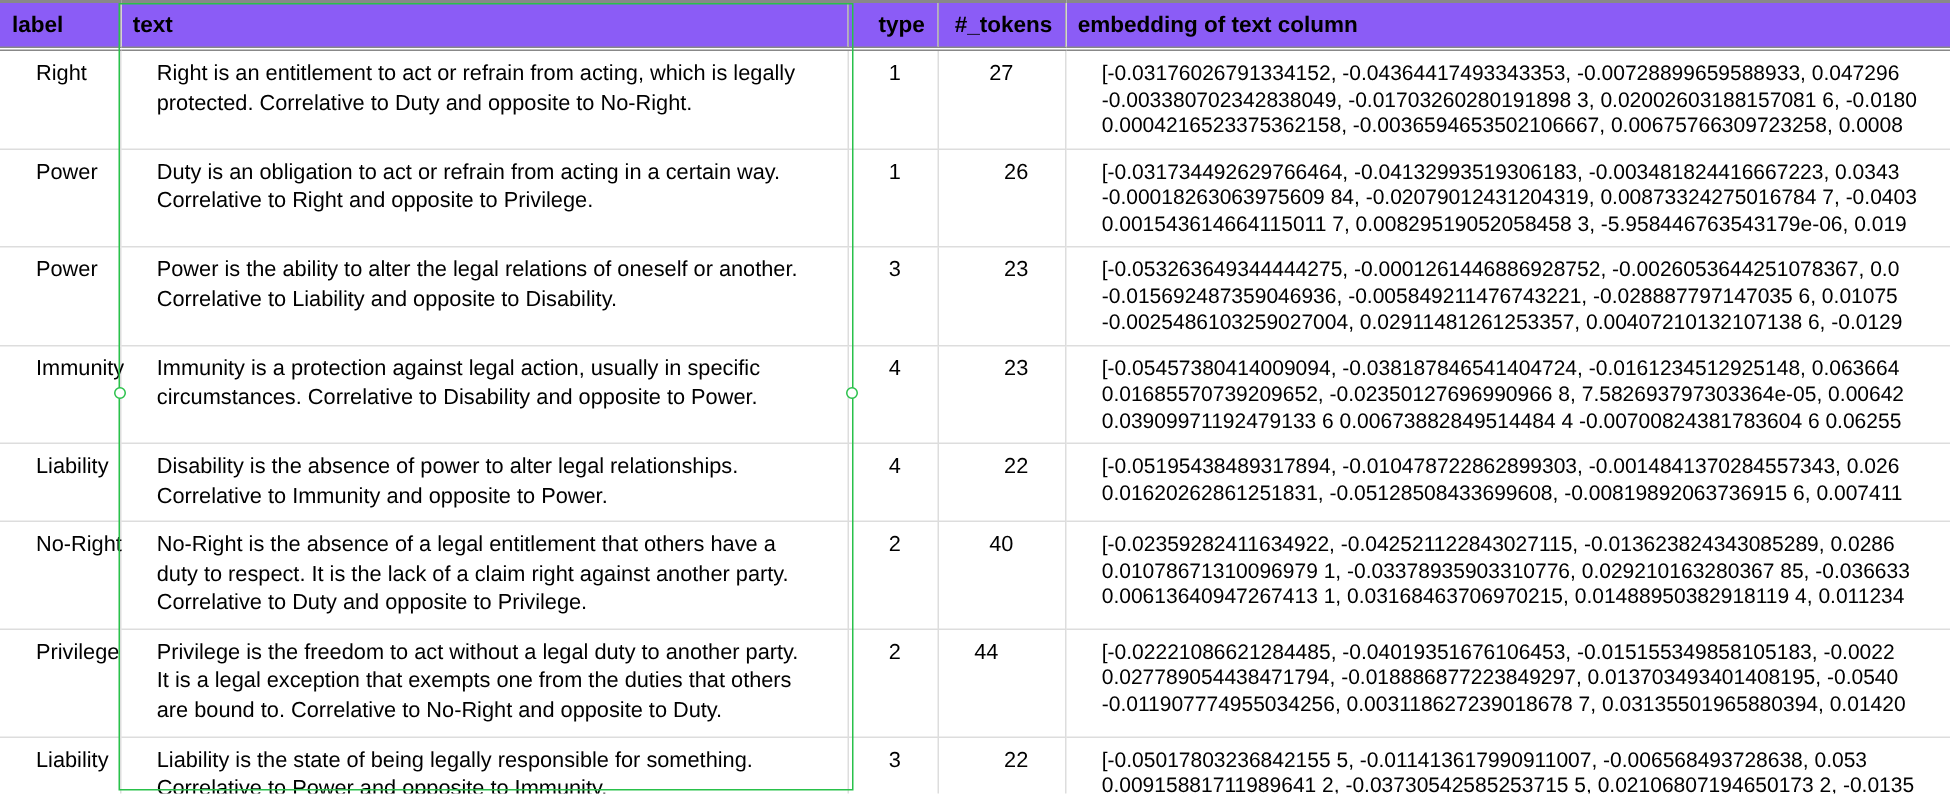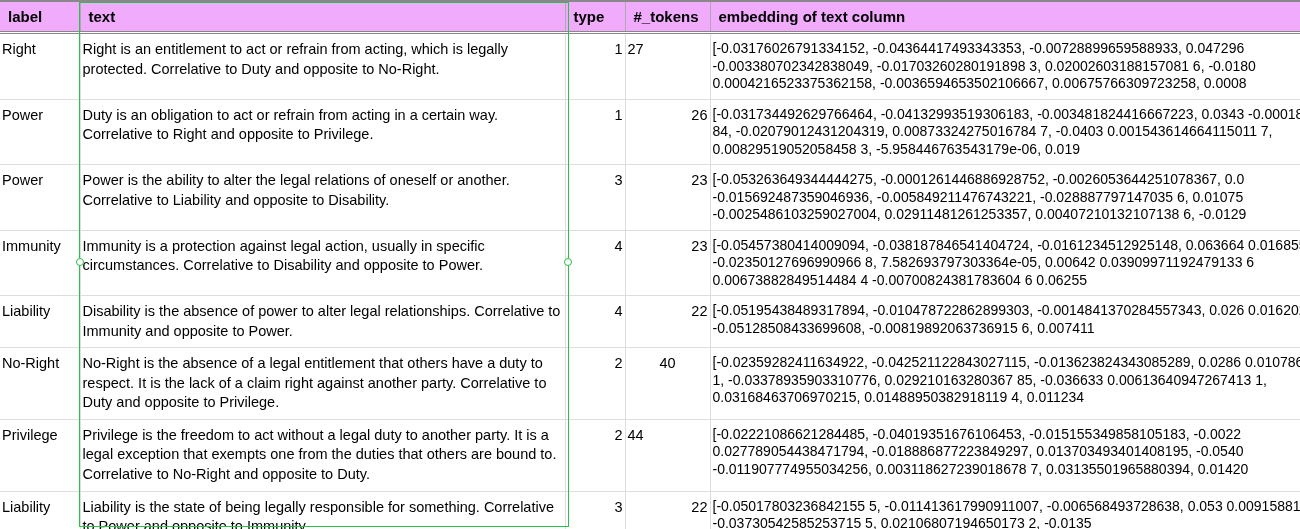--- a/index.html
+++ b/index.html
@@ -13,35 +13,35 @@
     width: 1300px;
     height: 529px;
     position: relative;
   }
   table {
     border-collapse: collapse;
     width: 1400px; 
     table-layout: fixed;
   }
   thead th {
-    background: #f0abfc;
+    background: #8b5cf6;
     font-weight: 700;
     text-align: left;
     padding: 6px 8px;
     border-top: 2px solid #888;
     border-bottom: 3px double #888;
     border-right: 1px solid #aaa;
     font-size: 15px;
     white-space: nowrap;
     overflow: hidden;
   }
-  thead th.num { }
+  thead th.num { text-align: right; }
   tbody td {
     vertical-align: top;
-    padding: 6px 2px;
+    padding: 6px 24px;
     border-right: 1px solid #ddd;
     border-bottom: 1px solid #ddd;
     font-size: 14.5px;
     line-height: 1.35;
   }
   tbody td.label { white-space: nowrap; }
   tbody td.num   { text-align: right; white-space: nowrap; }
   tbody td.text  { overflow-wrap: break-word; }
   tbody td.emb   {
     white-space: normal;
@@ -97,21 +97,21 @@
       <th class="num">type</th>
       <th class="num">#_tokens</th>
       <th>embedding of text column</th>
     </tr>
   </thead>
   <tbody id="tbody">
       <tr>
         <td class="label">Right</td>
         <td class="text">Right is an entitlement to act or refrain from acting, which is legally protected. Correlative to Duty and opposite to No-Right.</td>
         <td class="num" style="text-align: right;">1</td>
-        <td class="num" style="text-align: left; margin-left: 36px;">27</td>
+        <td class="num" style="text-align: center; margin-left: 36px;">27</td>
         <td class="emb">[-0.03176026791334152, -0.04364417493343353, -0.00728899659588933, 0.047296 -0.003380702342838049, -0.01703260280191898 3, 0.02002603188157081 6, -0.0180 0.0004216523375362158, -0.0036594653502106667, 0.00675766309723258, 0.0008</td>
       </tr>
       <tr>
         <td class="label">Power</td>
         <td class="text">Duty is an obligation to act or refrain from acting in a certain way. Correlative to Right and opposite to Privilege.</td>
         <td class="num" style="text-align: right;">1</td>
         <td class="num" style="text-align: right; margin-left: 41px;">26</td>
         <td class="emb">[-0.031734492629766464, -0.04132993519306183, -0.003481824416667223, 0.0343 -0.00018263063975609 84, -0.02079012431204319, 0.00873324275016784 7, -0.0403 0.001543614664115011 7, 0.00829519052058458 3, -5.958446763543179e-06, 0.019</td>
       </tr>
       <tr>

